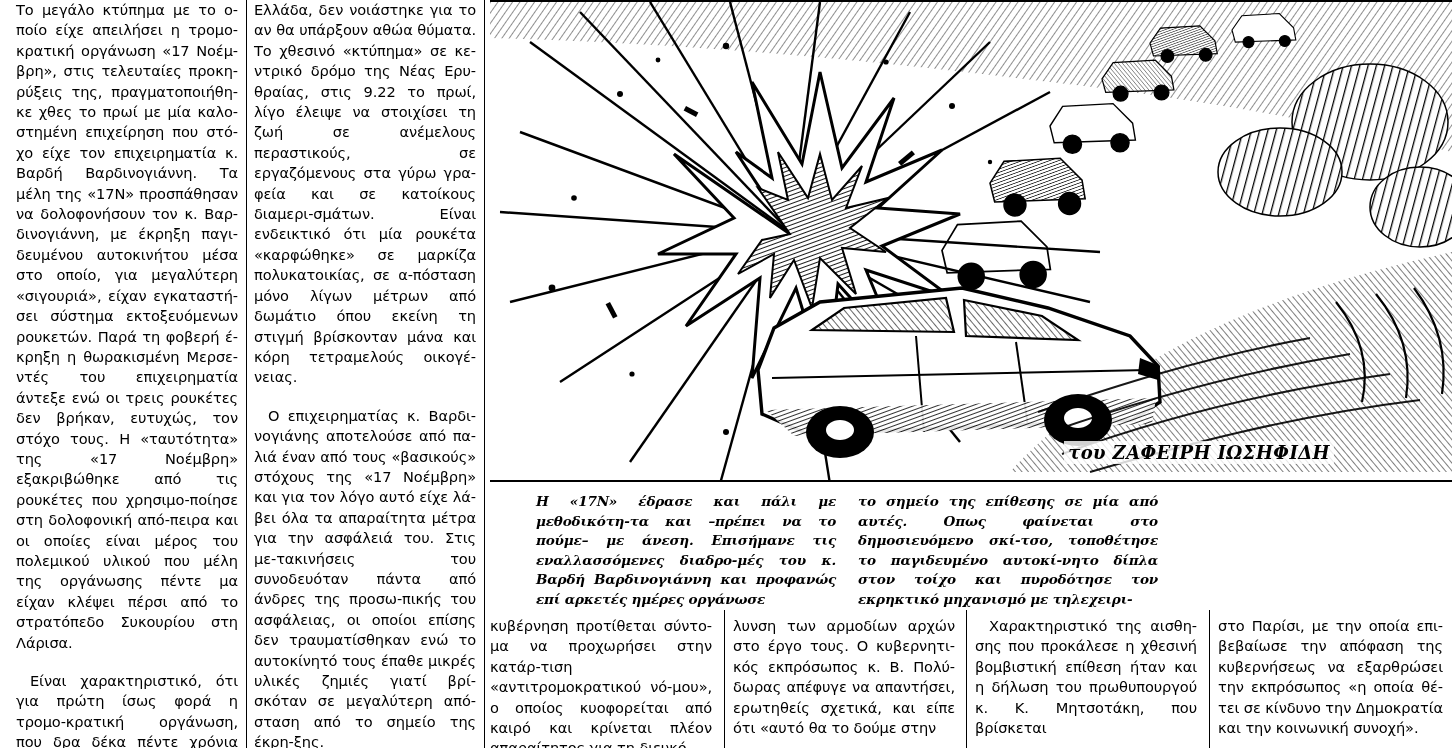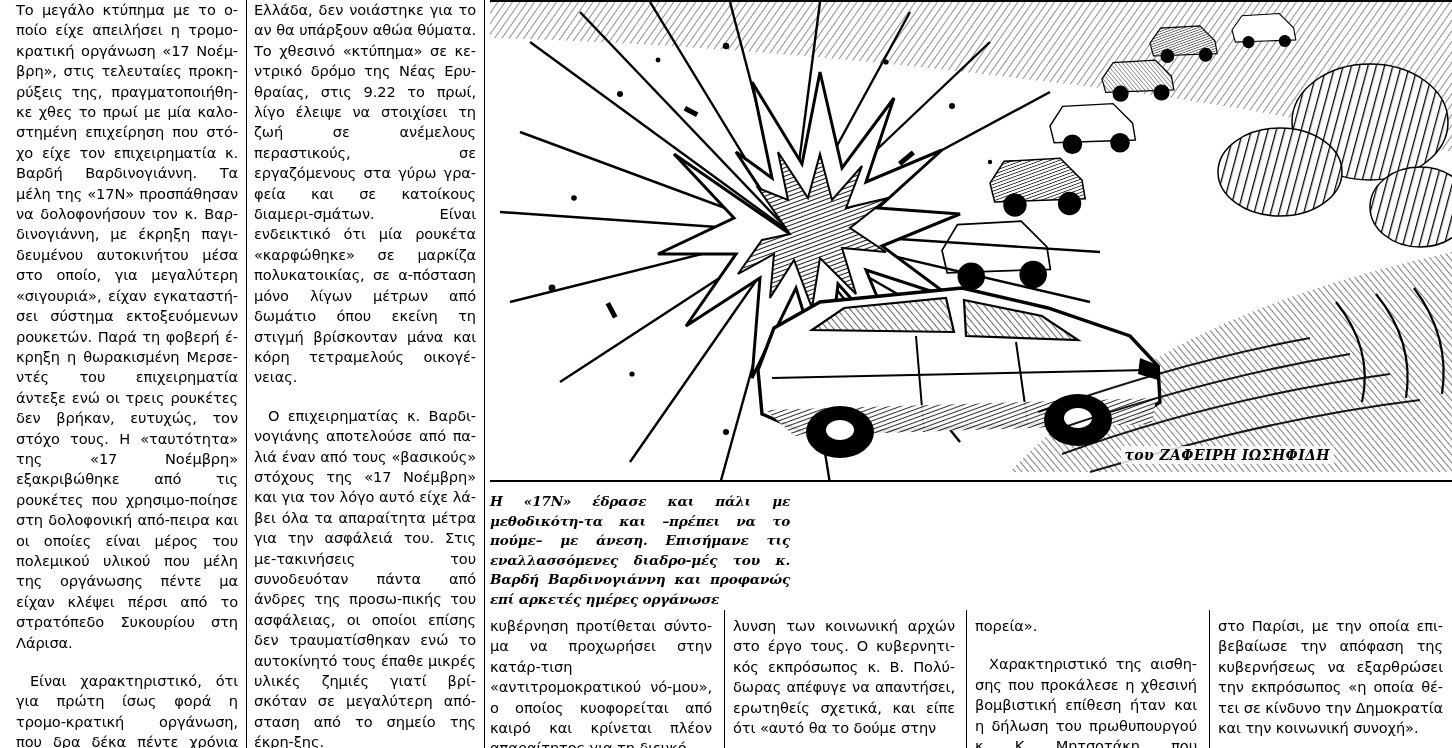--- a/index.html
+++ b/index.html
@@ -70,21 +70,21 @@
     width: 962px;
     height: 482px;
   }
   .illus-credit {
     position: absolute;
     right: 118px;
     bottom: 16px;
     font-family: "DejaVu Serif", serif;
     font-style: italic;
     font-weight: bold;
-    font-size: 14px;
+    font-size: 18px;
     letter-spacing: 0.4px;
     color: #000;
     background: rgba(255,255,255,0.82);
     padding: 1px 4px;
     white-space: nowrap;
   }
 
   
   .caption-band {
     position: absolute;
@@ -96,20 +96,21 @@
   .cap-col {
     position: absolute;
     top: 0;
     font-family: "DejaVu Serif", serif;
     font-style: italic;
     font-weight: bold;
     font-size: 13.6px;
     line-height: 19.6px;
     text-align: justify;
     letter-spacing: -0.2px;
+    margin-left: 46px;
   }
   .cap-1 { left: 0px;   width: 300px; }
   .cap-2 { left: 322px; width: 300px; }
   .cap-3 { left: 645px; width: 300px; }
 
   
   .bot-col {
     position: absolute;
     top: 616px;
     font-size: 14.6px;
@@ -306,34 +307,34 @@
           <path d="M886,292 C912,324 922,358 916,396"></path>
           <path d="M924,286 C948,318 958,352 952,392"></path>
         </g>
       </g>
     </svg>
     <div class="illus-credit">του ΖΑΦΕΙΡΗ ΙΩΣΗΦΙΔΗ</div>
   </div>
 
   <div class="caption-band">
     <div class="cap-col cap-1">Η «17Ν» έδρασε και πάλι με μεθοδικότη-τα και –πρέπει να το πούμε– με άνεση. Επισήμανε τις εναλλασσόμενες διαδρο-μές του κ. Βαρδή Βαρδινογιάννη και προφανώς επί αρκετές ημέρες οργάνωσε</div>
+    <div class="cap-col cap-2">το σημείο της επίθεσης σε μία από αυτές. Οπως φαίνεται στο δημοσιευόμενο σκί-τσο, τοποθέτησε το παγιδευμένο αυτοκί-νητο δίπλα στον τοίχο και πυροδότησε τον εκρηκτικό μηχανισμό με τηλεχειρι-</div>
   </div>
 
   <div class="bot-col bot-1">
     <p>κυβέρνηση προτίθεται σύντο-μα να προχωρήσει στην κατάρ-τιση «αντιτρομοκρατικού νό-μου», ο οποίος κυοφορείται από καιρό και κρίνεται πλέον απαραίτητος για τη διευκό-</p>
   </div>
   <div class="rule-v" style="left:724px; top:610px; height:138px;"></div>
 
   <div class="bot-col bot-2">
-    <p>λυνση των κοινωνική αρχών στο έργο τους. Ο κυβερνητι-κός εκπρόσωπος κ. Β. Πολύ-δωρας απέφυγε να απαντήσει, ερωτηθείς σχετικά, και είπε ότι «αυτό θα το δούμε στην</p>
+    <p>λυνση των αρμοδίων αρχών στο έργο τους. Ο κυβερνητι-κός εκπρόσωπος κ. Β. Πολύ-δωρας απέφυγε να απαντήσει, ερωτηθείς σχετικά, και είπε ότι «αυτό θα το δούμε στην</p>
   </div>
   <div class="rule-v" style="left:966px; top:610px; height:138px;"></div>
 
   <div class="bot-col bot-3">
-    <p>πορεία».</p>
     <p class="indent">Χαρακτηριστικό της αισθη-σης που προκάλεσε η χθεσινή βομβιστική επίθεση ήταν και η δήλωση του πρωθυπουργού κ. Κ. Μητσοτάκη, που βρίσκεται</p>
   </div>
   <div class="rule-v" style="left:1209px; top:610px; height:138px;"></div>
 
   <div class="bot-col bot-4">
     <p>στο Παρίσι, με την οποία επι-βεβαίωσε την απόφαση της κυβερνήσεως να εξαρθρώσει την εκπρόσωπος «η οποία θέ-τει σε κίνδυνο την Δημοκρατία και την κοινωνική συνοχή».</p>
   </div>
 
 </div>
 

